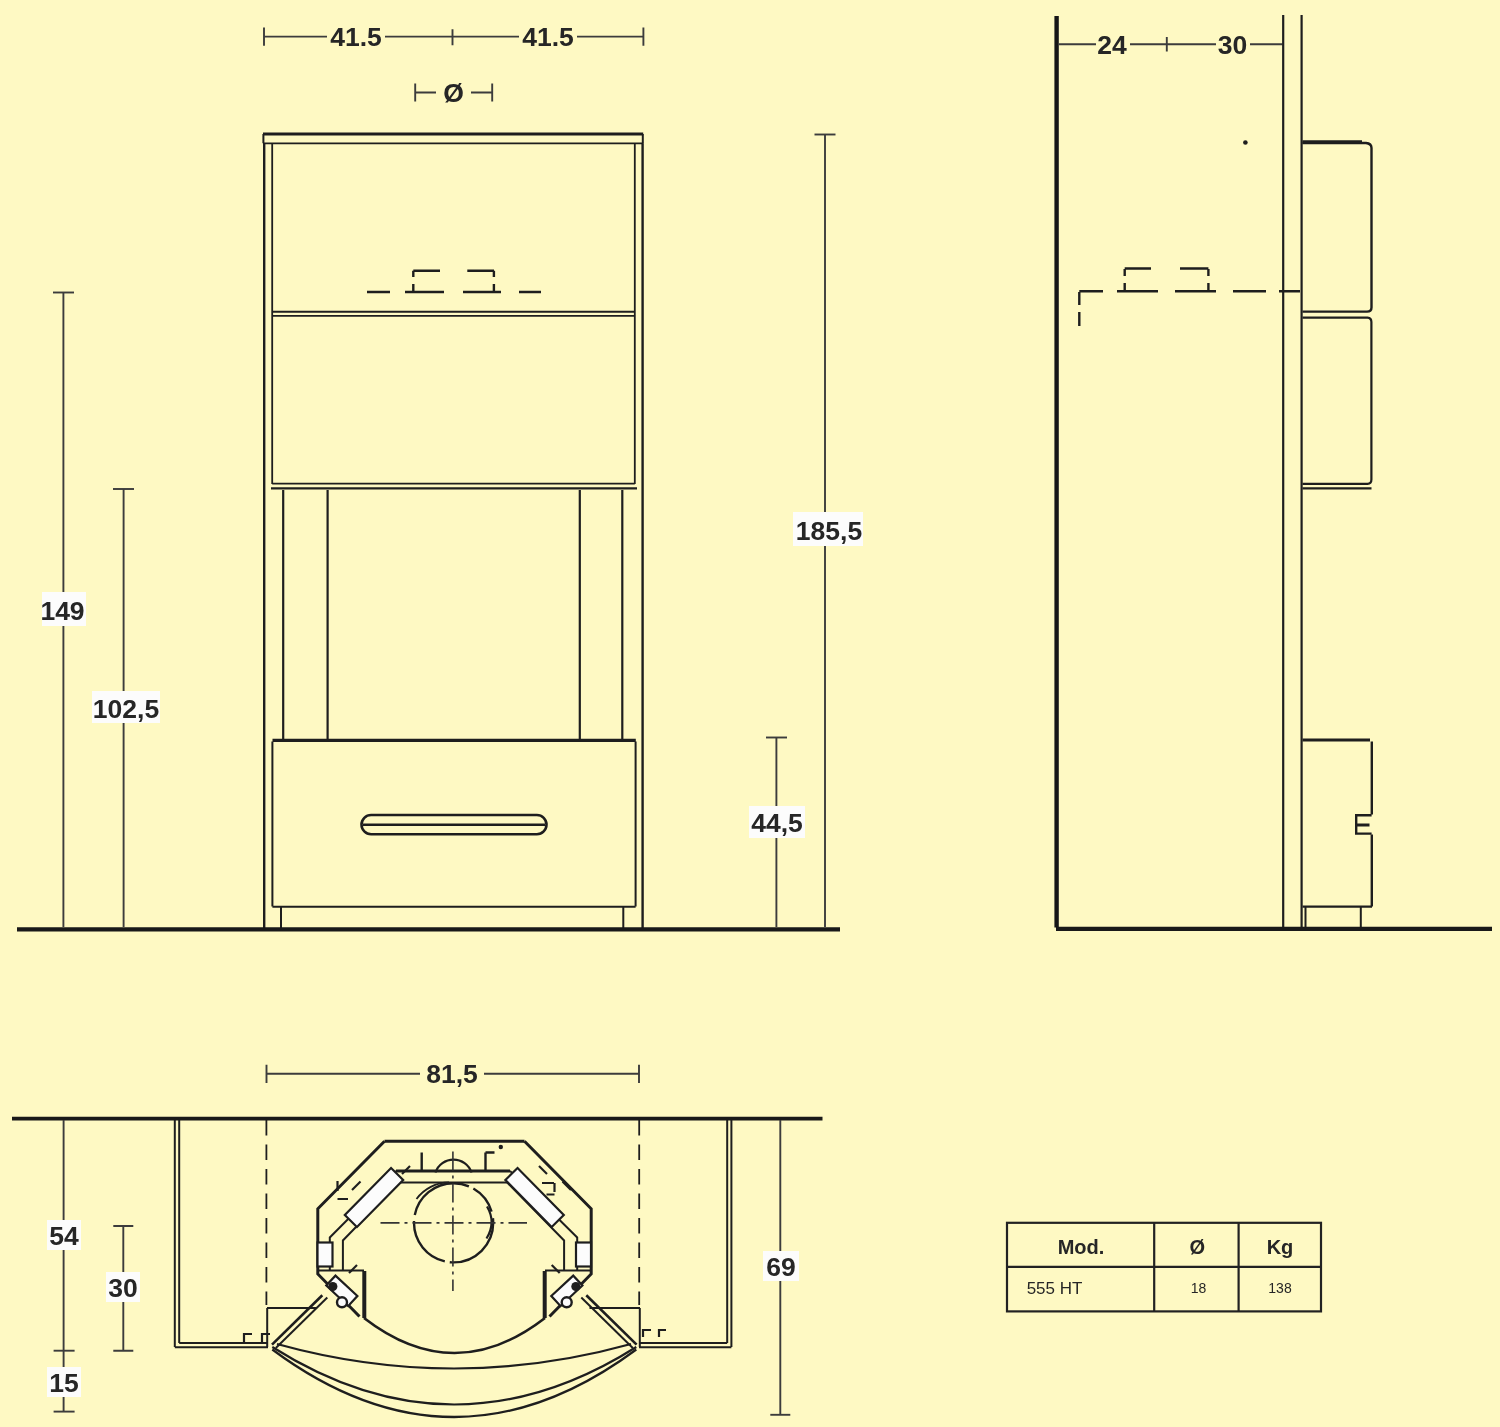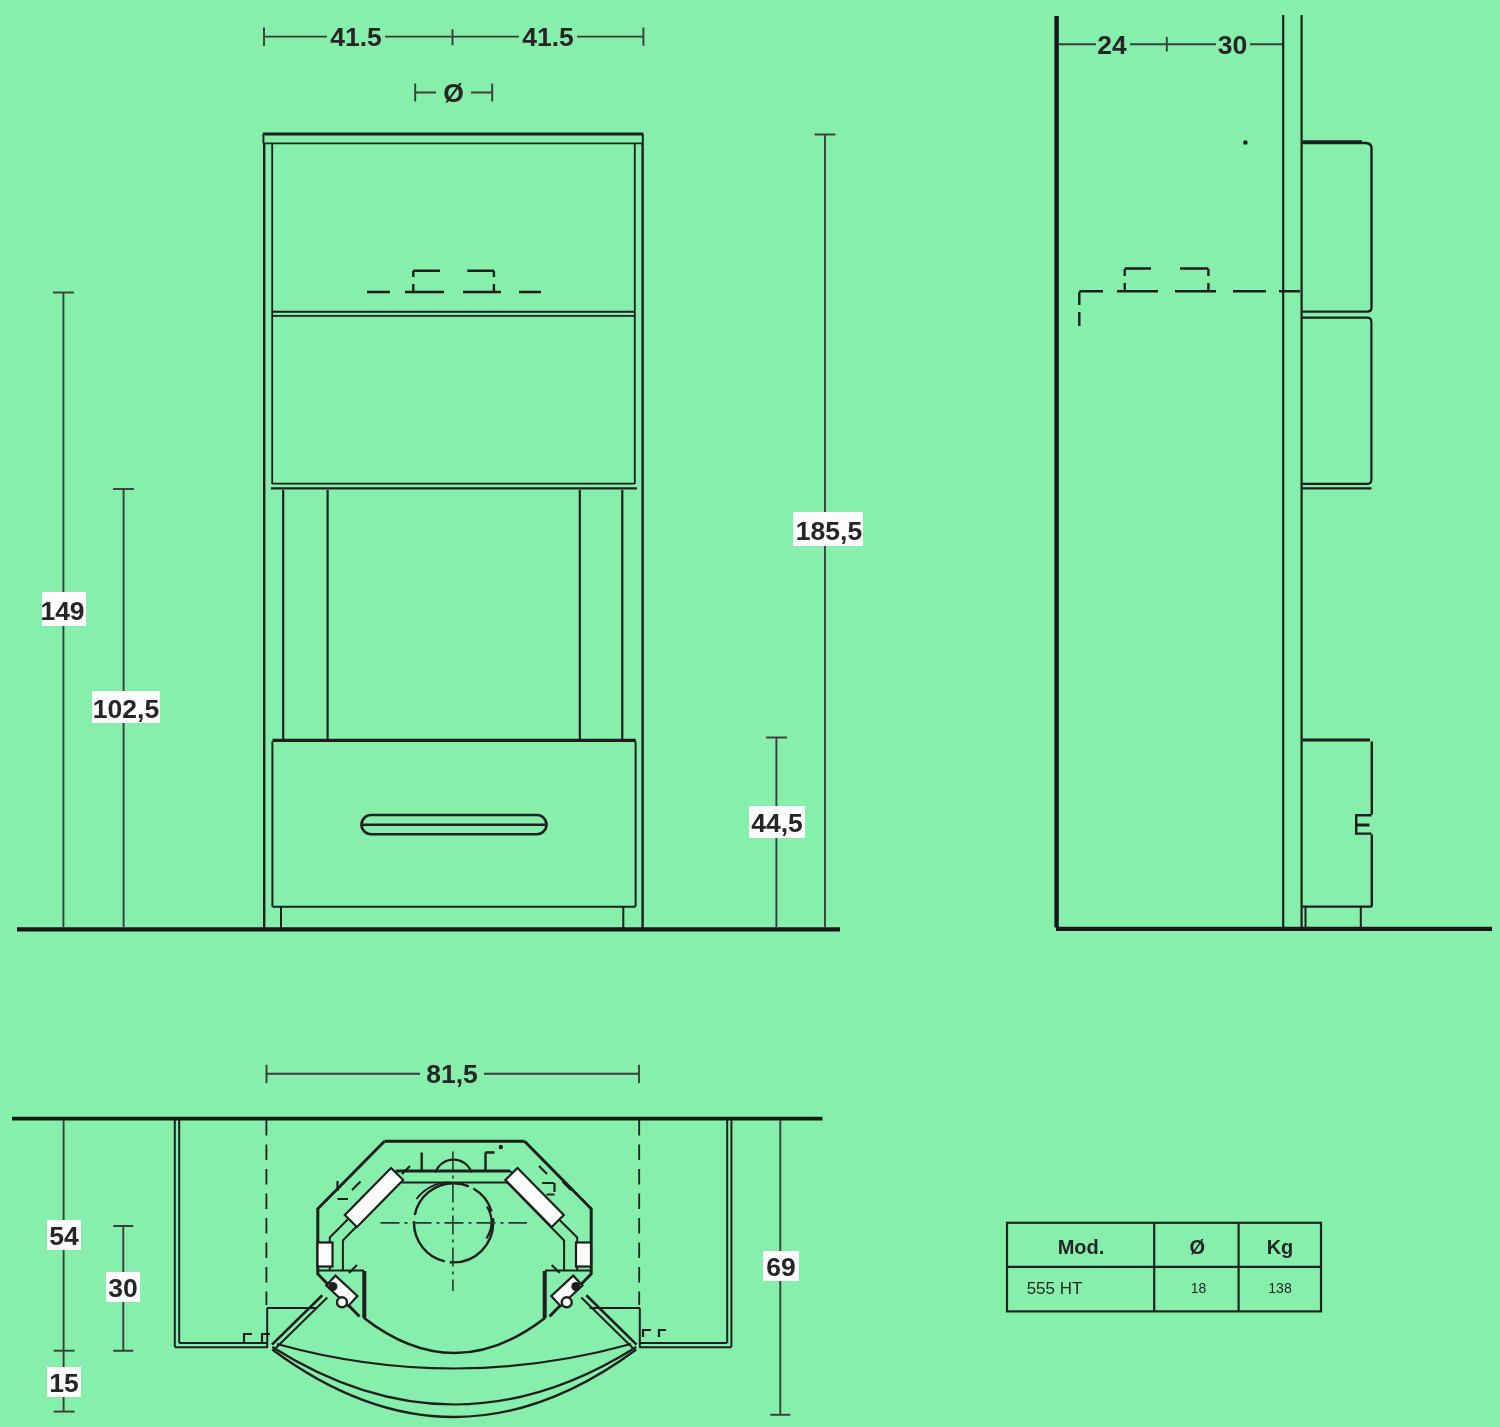--- a/index.html
+++ b/index.html
@@ -1,16 +1,16 @@
 <!DOCTYPE html>
 <html><head>
 <meta charset="utf-8">
 <style>
   html,body{margin:0;padding:0;background:#fcfcfc;}
-  .page{position:relative;width:1500px;height:1427px;background:#86efac;overflow:hidden;
+  .page{position:relative;width:1500px;height:1427px;background:#fef9c3;overflow:hidden;
         font-family:"Liberation Sans", sans-serif;}
   text{font-family:"Liberation Sans", sans-serif;fill:#262626;}
   svg{filter:blur(0.35px);}
 </style>
 </head>
 <body>
 <div class="page">
 <svg width="1500" height="1427" viewBox="0 0 1500 1427">
 
 <g stroke="#3c3c3c" stroke-width="1.9" fill="none">

